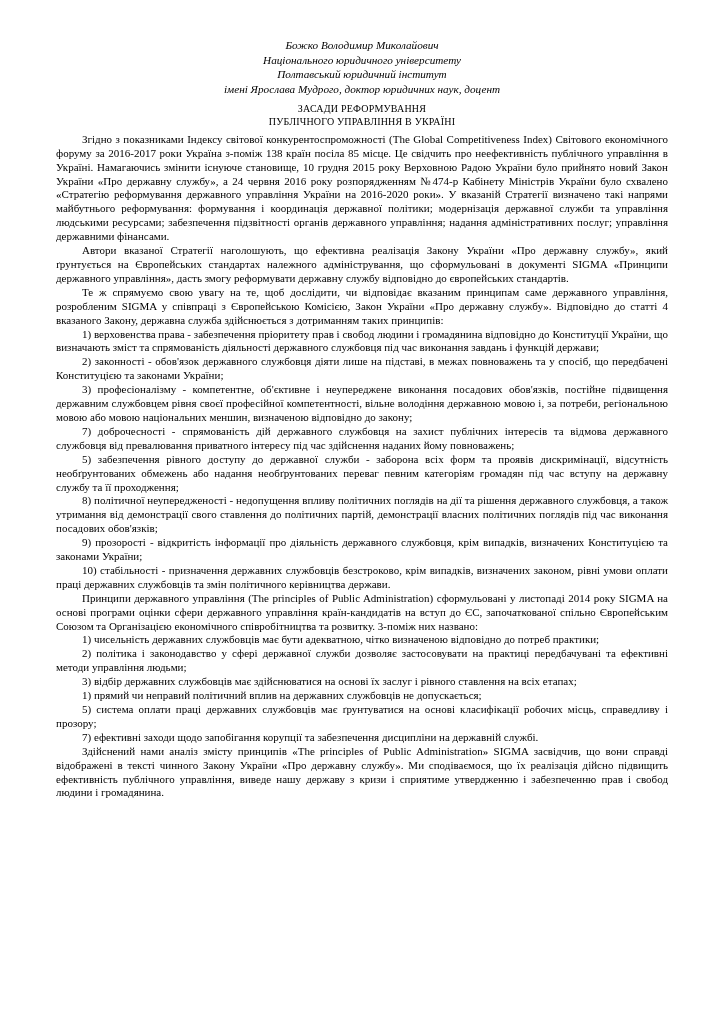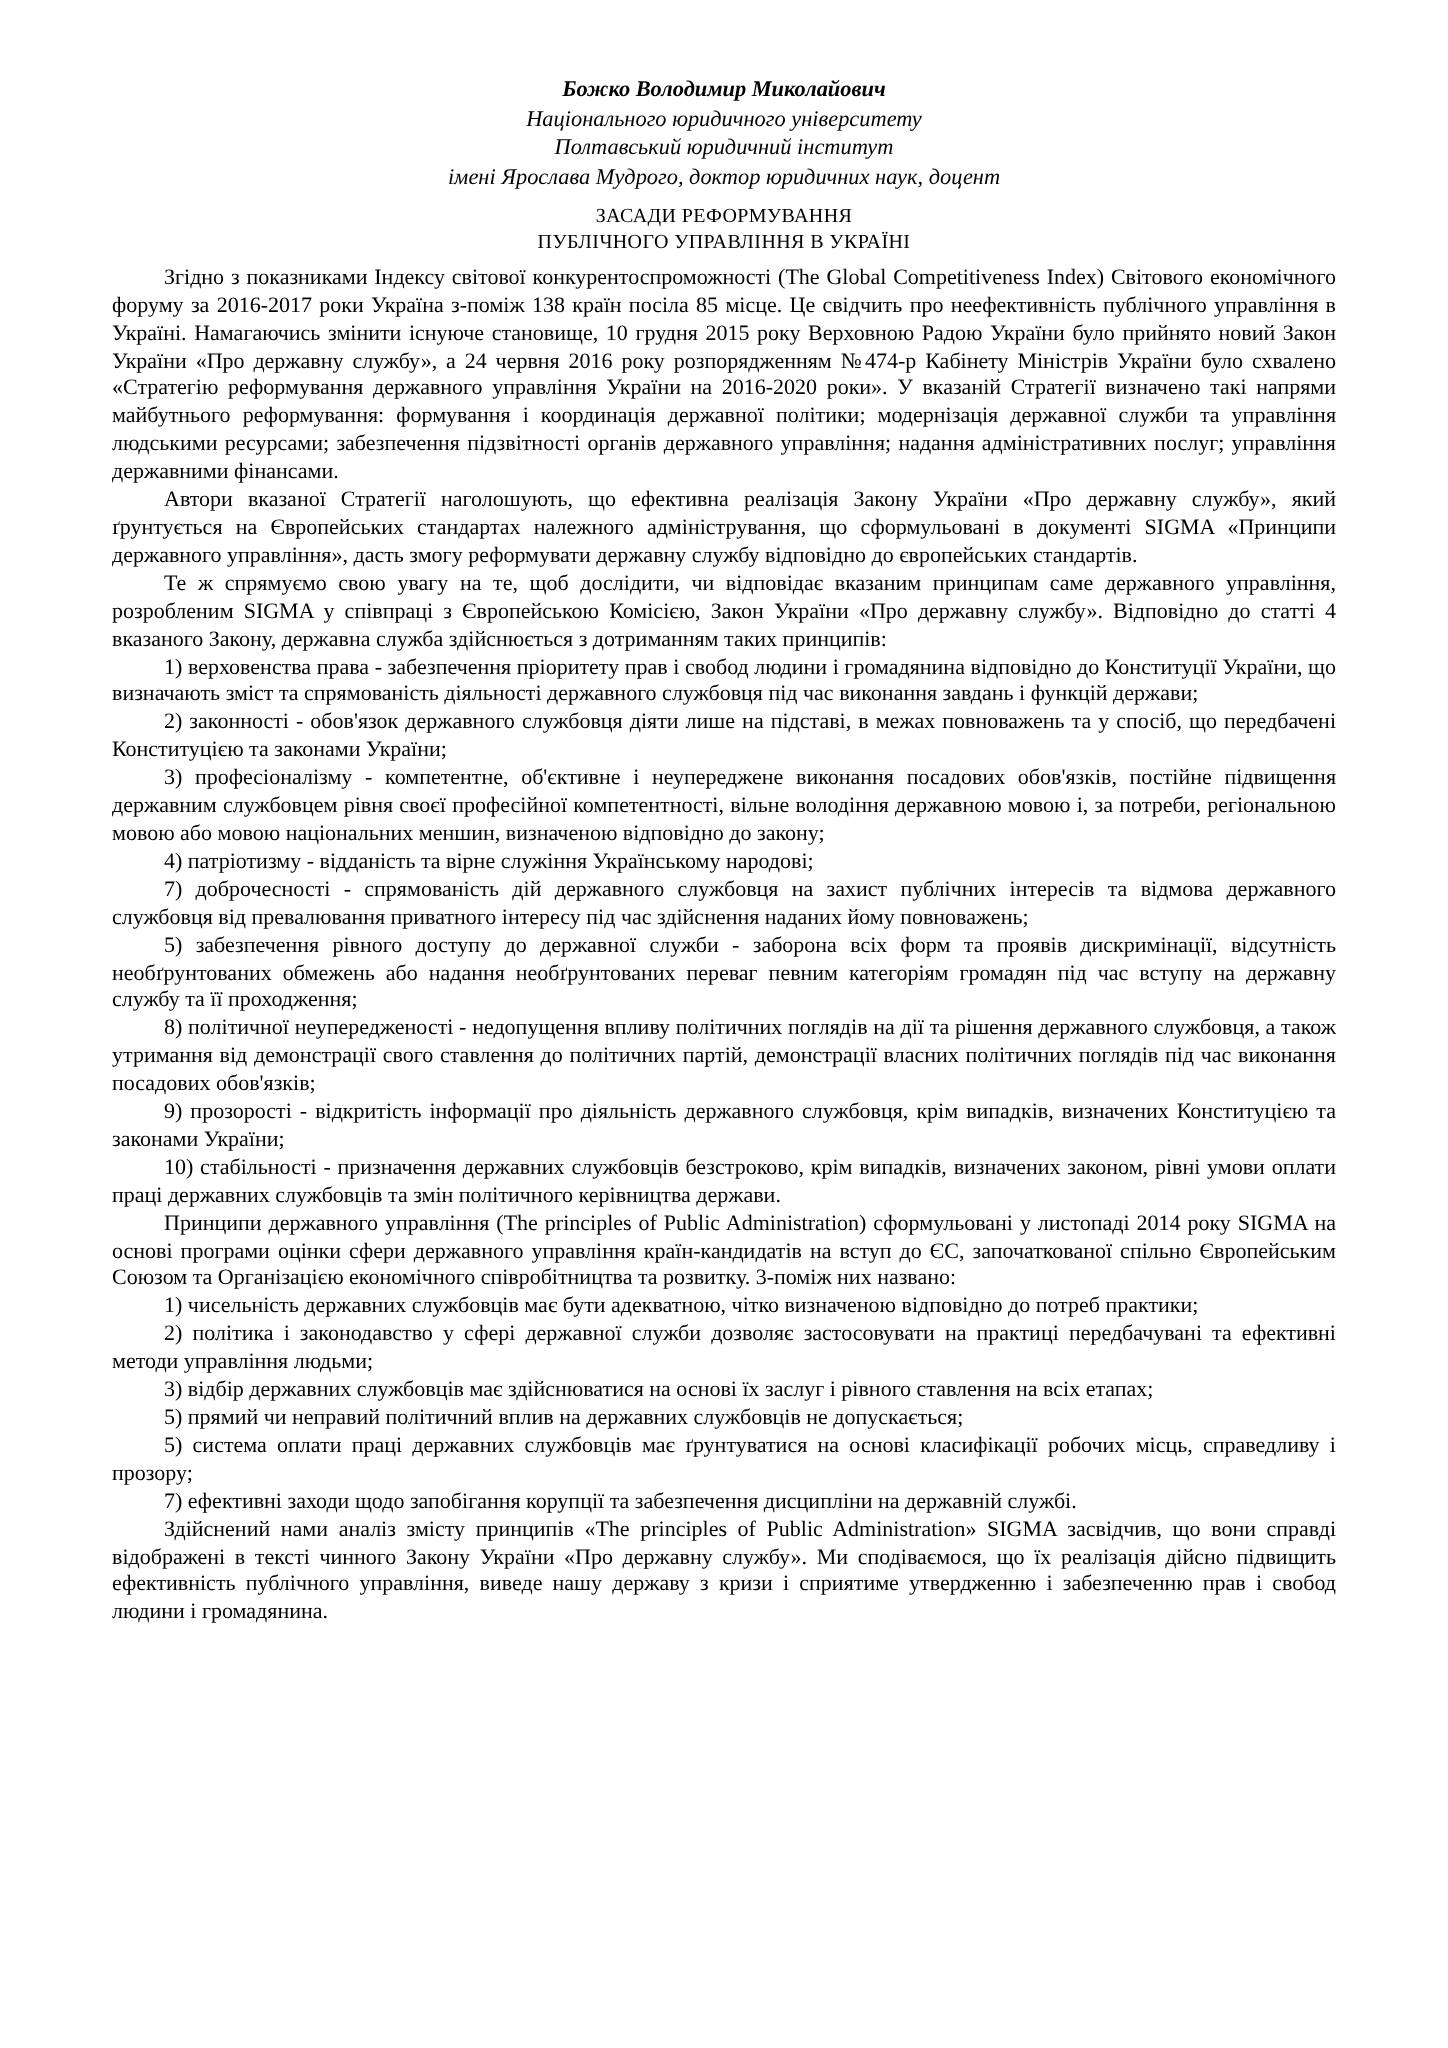--- a/index.html
+++ b/index.html
@@ -21,21 +21,21 @@
     padding: 38px 56px 20px 56px;
     position: relative;
   }
   .byline {
     text-align: center;
     font-style: italic;
     font-size: 11.2px;
     line-height: 1.30;
   }
   .byline .author {
-    font-weight: bold;
+    font-weight: normal;
   }
   .title {
     text-align: center;
     font-size: 10px;
     line-height: 1.28;
     margin-top: 7px;
   }
   .title-line {
     letter-spacing: 0.2px;
   }
@@ -69,29 +69,28 @@
     <div class="title-line">ПУБЛІЧНОГО УПРАВЛІННЯ В УКРАЇНІ</div>
   </div>
 
   <div class="body">
     <p class="para">Згідно з показниками Індексу світової конкурентоспроможності (The Global Competitiveness Index) Світового економічного форуму за 2016-2017 роки Україна з-поміж 138 країн посіла 85 місце. Це свідчить про неефективність публічного управління в Україні. Намагаючись змінити існуюче становище, 10 грудня 2015 року Верховною Радою України було прийнято новий Закон України «Про державну службу», а 24 червня 2016 року розпорядженням №474-р Кабінету Міністрів України було схвалено «Стратегію реформування державного управління України на 2016-2020 роки». У вказаній Стратегії визначено такі напрями майбутнього реформування: формування і координація державної політики; модернізація державної служби та управління людськими ресурсами; забезпечення підзвітності органів державного управління; надання адміністративних послуг; управління державними фінансами.</p>
     <p class="para">Автори вказаної Стратегії наголошують, що ефективна реалізація Закону України «Про державну службу», який ґрунтується на Європейських стандартах належного адміністрування, що сформульовані в документі SIGMA «Принципи державного управління», дасть змогу реформувати державну службу відповідно до європейських стандартів.</p>
     <p class="para">Те ж спрямуємо свою увагу на те, щоб дослідити, чи відповідає вказаним принципам саме державного управління, розробленим SIGMA у співпраці з Європейською Комісією, Закон України «Про державну службу». Відповідно до статті 4 вказаного Закону, державна служба здійснюється з дотриманням таких принципів:</p>
     <p class="para">1) верховенства права - забезпечення пріоритету прав і свобод людини і громадянина відповідно до Конституції України, що визначають зміст та спрямованість діяльності державного службовця під час виконання завдань і функцій держави;</p>
     <p class="para">2) законності - обов'язок державного службовця діяти лише на підставі, в межах повноважень та у спосіб, що передбачені Конституцією та законами України;</p>
     <p class="para">3) професіоналізму - компетентне, об'єктивне і неупереджене виконання посадових обов'язків, постійне підвищення державним службовцем рівня своєї професійної компетентності, вільне володіння державною мовою і, за потреби, регіональною мовою або мовою національних меншин, визначеною відповідно до закону;</p>
-    <p class="para">4) патріотизму - відданість та вірне служіння Українському народові;</p>
     <p class="para">7) доброчесності - спрямованість дій державного службовця на захист публічних інтересів та відмова державного службовця від превалювання приватного інтересу під час здійснення наданих йому повноважень;</p>
     <p class="para">5) забезпечення рівного доступу до державної служби - заборона всіх форм та проявів дискримінації, відсутність необґрунтованих обмежень або надання необґрунтованих переваг певним категоріям громадян під час вступу на державну службу та її проходження;</p>
     <p class="para">8) політичної неупередженості - недопущення впливу політичних поглядів на дії та рішення державного службовця, а також утримання від демонстрації свого ставлення до політичних партій, демонстрації власних політичних поглядів під час виконання посадових обов'язків;</p>
     <p class="para">9) прозорості - відкритість інформації про діяльність державного службовця, крім випадків, визначених Конституцією та законами України;</p>
     <p class="para">10) стабільності - призначення державних службовців безстроково, крім випадків, визначених законом, рівні умови оплати праці державних службовців та змін політичного керівництва держави.</p>
     <p class="para">Принципи державного управління (The principles of Public Administration) сформульовані у листопаді 2014 року SIGMA на основі програми оцінки сфери державного управління країн-кандидатів на вступ до ЄС, започаткованої спільно Європейським Союзом та Організацією економічного співробітництва та розвитку. 3-поміж них названо:</p>
     <p class="para">1) чисельність державних службовців має бути адекватною, чітко визначеною відповідно до потреб практики;</p>
     <p class="para">2) політика і законодавство у сфері державної служби дозволяє застосовувати на практиці передбачувані та ефективні методи управління людьми;</p>
     <p class="para">3) відбір державних службовців має здійснюватися на основі їх заслуг і рівного ставлення на всіх етапах;</p>
-    <p class="para">5) прямий чи неправий політичний вплив на державних службовців не допускається;</p>
+    <p class="para">1) прямий чи неправий політичний вплив на державних службовців не допускається;</p>
     <p class="para">5) система оплати праці державних службовців має ґрунтуватися на основі класифікації робочих місць, справедливу і прозору;</p>
     <p class="para">7) ефективні заходи щодо запобігання корупції та забезпечення дисципліни на державній службі.</p>
     <p class="para">Здійснений нами аналіз змісту принципів «The principles of Public Administration» SIGMA засвідчив, що вони справді відображені в тексті чинного Закону України «Про державну службу». Ми сподіваємося, що їх реалізація дійсно підвищить ефективність публічного управління, виведе нашу державу з кризи і сприятиме утвердженню і забезпеченню прав і свобод людини і громадянина.</p>
   </div>
 
 </div>
 
 </body></html>

